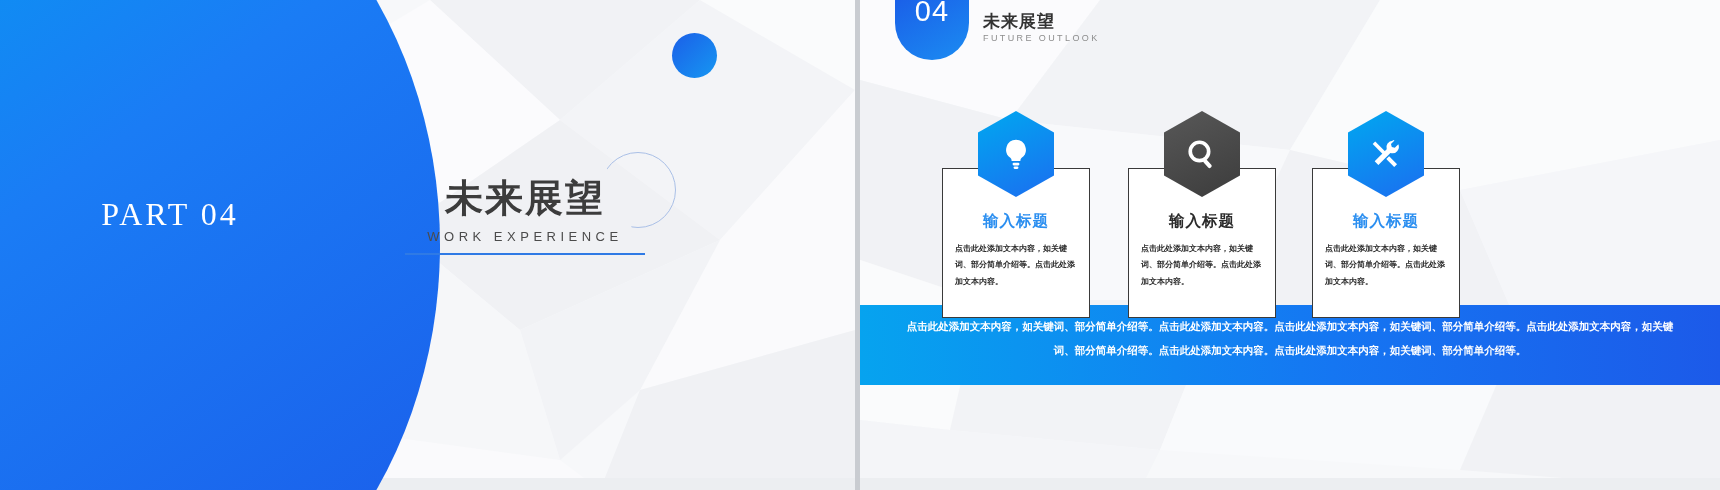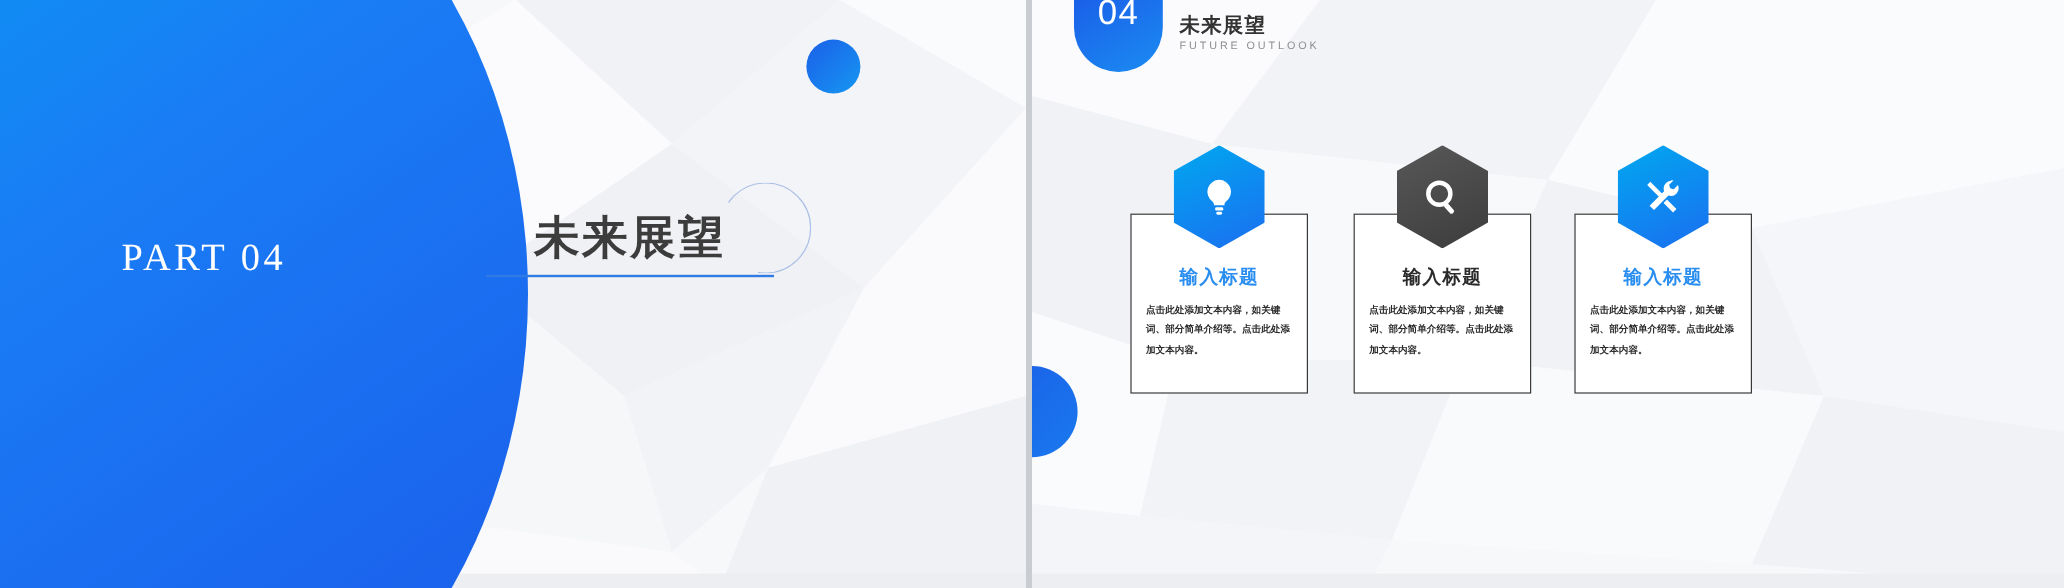--- a/index.html
+++ b/index.html
@@ -80,21 +80,21 @@
     margin-top:0; font-size:9px; color:#8d8d8d; letter-spacing:2.4px; font-weight:500;
   }
 
   .halfdot {
     position:absolute; left:-38px; top:305px; width:76px; height:76px;
     border-radius:50%;
     background:linear-gradient(135deg,#1b5fe8 0%,#1979ee 100%);
   }
 
   
-  .cards { position:absolute; left:0; top:10px; width:860px; height:412px; }
+  .cards { position:absolute; left:0; top:0; width:860px; height:412px; }
   .card {
     position:absolute; top:168px; width:148px; height:150px;
     border:1.3px solid #3a3a3a; background:#ffffff;
   }
   .card.c1 { left:82px; }
   .card.c2 { left:268px; }
   .card.c3 { left:452px; }
 
   .card .title {
     position:absolute; left:0; right:0; top:42px; text-align:center;
@@ -157,20 +157,21 @@
     </div>
 
     <div class="big-circle"></div>
     <div class="part-label">PART 04</div>
 
     <div class="dot-small"></div>
     <div class="ring-outline"></div>
 
     <div class="left-title">
       <div class="cn">未来展望</div>
+      <div class="en">WORK EXPERIENCE</div>
       <div class="rule"></div>
     </div>
   </div>
 
   <div id="slide-right">
 
     <div class="poly-bg">
       <svg viewBox="0 0 860 490" preserveAspectRatio="none">
         <rect width="860" height="490" fill="#f7f8fa"></rect>
         <polygon points="0,0 240,0 150,120 0,80" fill="#fbfbfd"></polygon>
@@ -193,20 +194,23 @@
       <span>04</span>
     </div>
 
     <div class="head-text">
       <div class="cn">未来展望</div>
       <div class="en">FUTURE  OUTLOOK</div>
     </div>
 
     <div class="halfdot"></div>
 
+    <div class="band">
+      <p>点击此处添加文本内容，如关键词、部分简单介绍等。点击此处添加文本内容。点击此处添加文本内容，如关键词、部分简单介绍等。点击此处添加文本内容，如关键词、部分简单介绍等。点击此处添加文本内容。点击此处添加文本内容，如关键词、部分简单介绍等。</p>
+    </div>
 
     <div class="cards">
 
       <div class="card c1">
         <div class="hex blue">
           <svg viewBox="0 0 24 24" aria-hidden="true">
             <path d="M12 2a7 7 0 0 0-4 12.7c.6.5.9 1.1.9 1.8v.5h6.2v-.5c0-.7.3-1.3.9-1.8A7 7 0 0 0 12 2z"></path>
             <rect x="9.6" y="18.2" width="4.8" height="1.9" rx="0.8"></rect>
             <rect x="10.3" y="20.8" width="3.4" height="1.7" rx="0.8"></rect>
           </svg>

